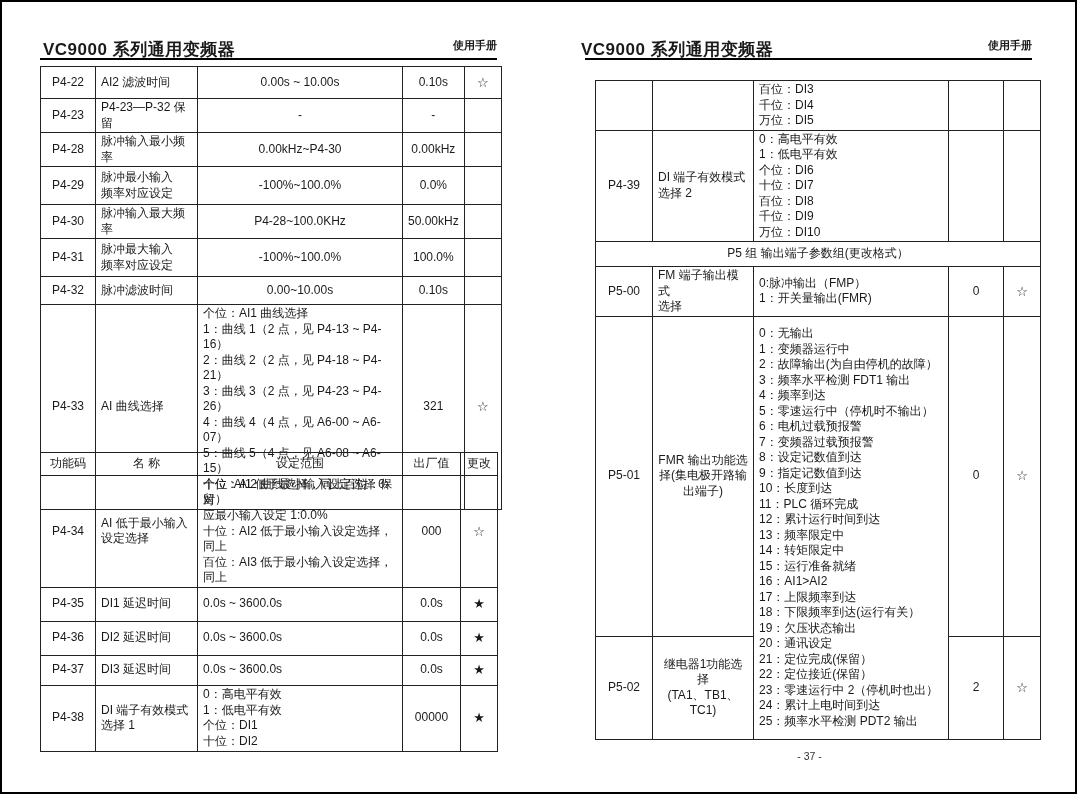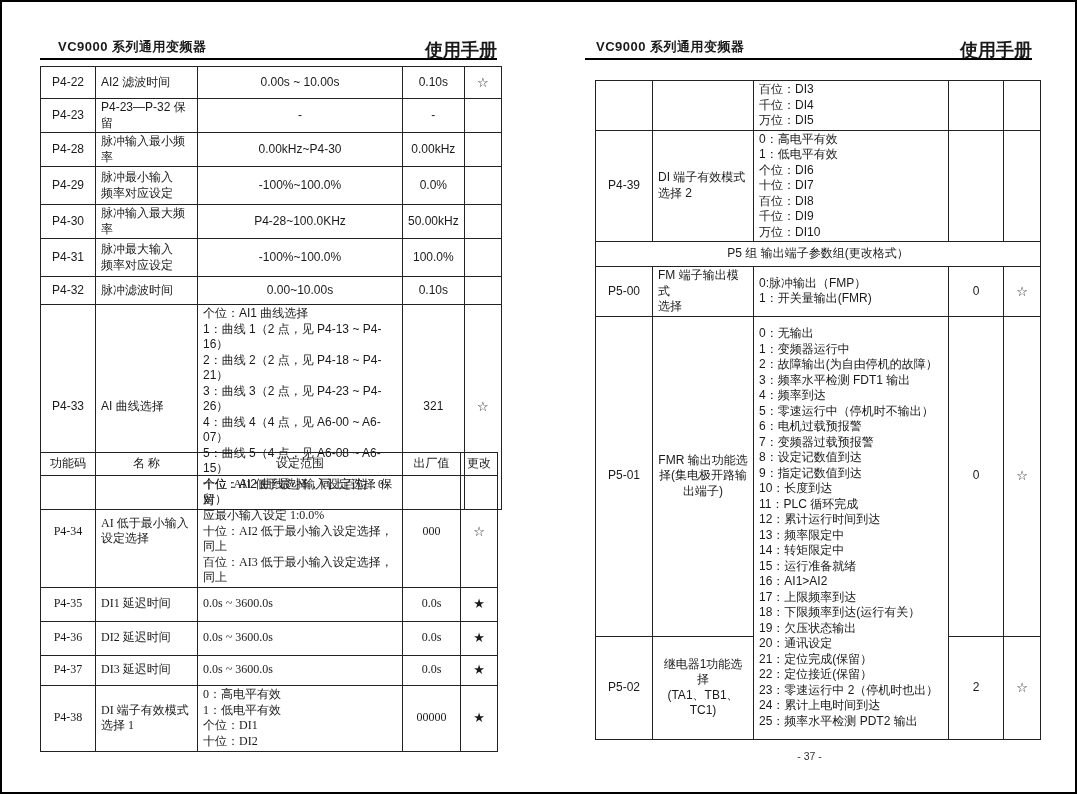--- a/index.html
+++ b/index.html
@@ -2,22 +2,22 @@
 <html><head>
 <meta charset="utf-8">
 <style>
   html,body{margin:0;padding:0;background:#9a9a9a;}
   .canvas{position:relative;width:1077px;height:794px;background:#ffffff;
           box-sizing:border-box;border:2px solid #000;overflow:hidden;
           font-family:"Liberation Sans","DejaVu Sans",sans-serif;color:#1a1a1a;}
   .page{position:absolute;top:0;height:100%;}
   .page-left{left:2px;width:536px;}
   .page-right{left:540px;width:535px;}
-  .hdr-title{position:absolute;left:54px;top:36px;font-size:13px;font-weight:bold;letter-spacing:.5px;}
-  .hdr-right{position:absolute;top:36px;font-size:18px;font-weight:bold;}
+  .hdr-title{position:absolute;left:39px;top:36px;font-size:17px;font-weight:bold;letter-spacing:.5px;}
+  .hdr-right{position:absolute;top:36px;font-size:11px;font-weight:bold;}
   .page-left .hdr-right{left:36px;width:457px;text-align:right;}
   .page-right .hdr-right{left:45px;width:445px;text-align:right;}
   .hdr-rule{position:absolute;top:56px;height:2px;background:#000;}
   .page-left .hdr-rule{left:36px;width:457px;}
   .page-right .hdr-rule{left:43px;width:447px;}
   .tblwrap{position:absolute;}
   table{border-collapse:collapse;table-layout:fixed;}
   td,th{border:1.5px solid #222;padding:1px 5px;font-size:12px;font-weight:normal;
         overflow:hidden;vertical-align:middle;line-height:15.5px;}
   .c-code{text-align:center;}
@@ -25,21 +25,21 @@
   .c-name.center{text-align:center;}
   .c-range{text-align:left;margin-left:32px;}
   .c-range.center{text-align:center;}
   .c-def{text-align:center;}
   .c-chg{text-align:center;font-size:13px;}
   .thead td{text-align:center;}
   .group-row td{text-align:center;}
   .h23{height:23px}.h25{height:25px}.h28{height:28px}.h30{height:30px}.h32{height:32px}
   .h34{height:34px}.h37{height:37px}.h38{height:38px}.h48{height:48px}.h66{height:66px}
   .h92{height:92px}.h103{height:103px}.h107{height:107px}.h144{height:144px}.h320{height:320px}
-  .t1-left{left:36px;top:64px;}  .t2-left{left:36px;top:450px;font-family:Liberation Serif, serif;}
+  .t1-left{left:36px;top:64px;}  .t2-left{left:36px;top:450px;}
   .t-right{left:45px;top:78px;padding-left:8px;}
   .cols-left col:nth-child(1){width:55px}.cols-left col:nth-child(2){width:102px}
   .cols-left col:nth-child(3){width:205px}.cols-left col:nth-child(4){width:58px}
   .cols-left col:nth-child(5){width:37px}
   .cols-right col:nth-child(1){width:57px}.cols-right col:nth-child(2){width:101px}
   .cols-right col:nth-child(3){width:195px}.cols-right col:nth-child(4){width:55px}
   .cols-right col:nth-child(5){width:37px}
   .page-num{position:absolute;top:748px;font-size:10.5px;text-align:center;color:#333;}
   .page-left .page-num{left:36px;width:457px;margin-top:40px;}
   .page-right .page-num{left:45px;width:445px;}

